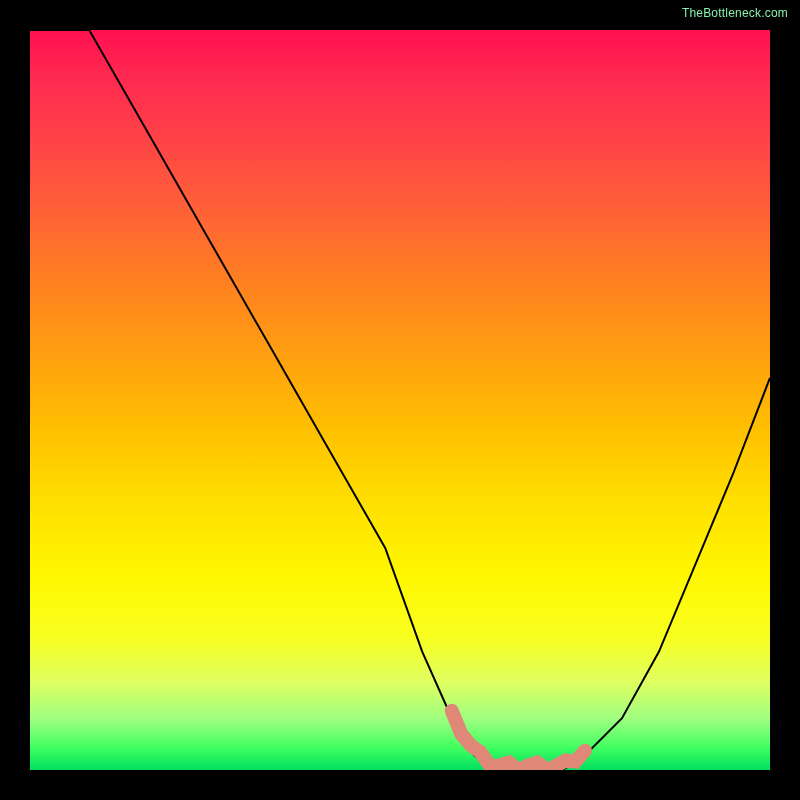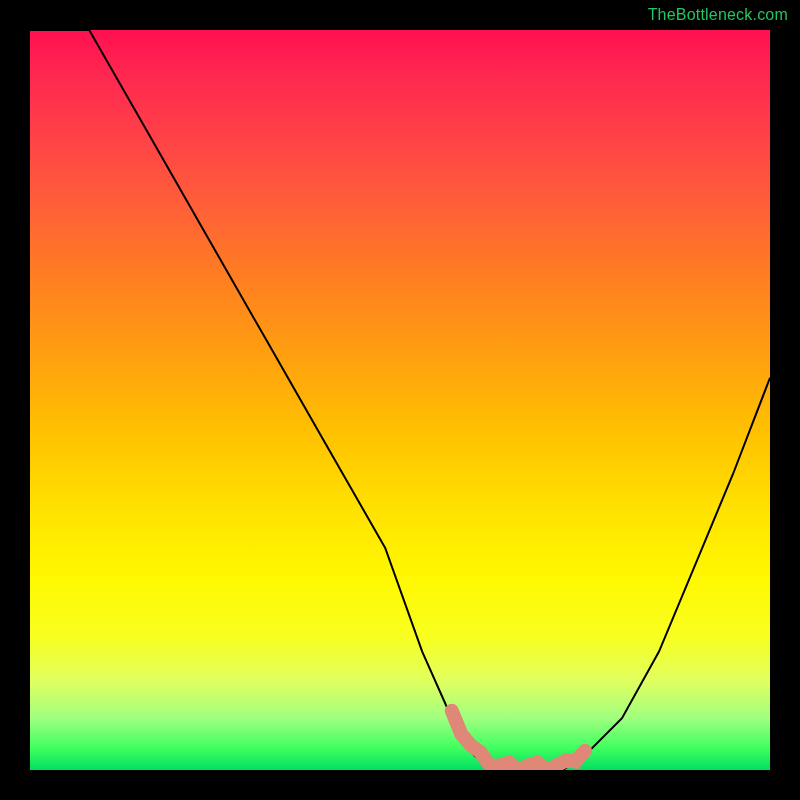--- a/index.html
+++ b/index.html
@@ -1,17 +1,17 @@
 <!DOCTYPE html>
 <html><head>
 <meta charset="utf-8">
 <style>
   * { margin: 0; padding: 0; box-sizing: border-box; }
   body { width: 800px; height: 800px; background: #000; position: relative; font-family: Arial, sans-serif; }
-  .watermark { position: absolute; top: 6px; right: 12px; color: #22c55e; font-size: 16px; font-weight: 500; z-index: 10; letter-spacing: 0.2px; }
+  .watermark { position: absolute; top: 6px; right: 12px; color: #86efac; font-size: 12px; font-weight: 500; z-index: 10; letter-spacing: 0.2px; }
   .plot-area { position: absolute; top: 30px; left: 30px; width: 740px; height: 740px; }
   .gradient-bg { position: absolute; top: 0; left: 0; width: 100%; height: 100%; background: linear-gradient(to bottom,
     #ff1050 0%,
     #ff2850 6%,
     #ff4048 14%,
     #ff6038 24%,
     #ff8020 34%,
     #ffa010 44%,
     #ffc000 54%,
     #ffe000 64%,

